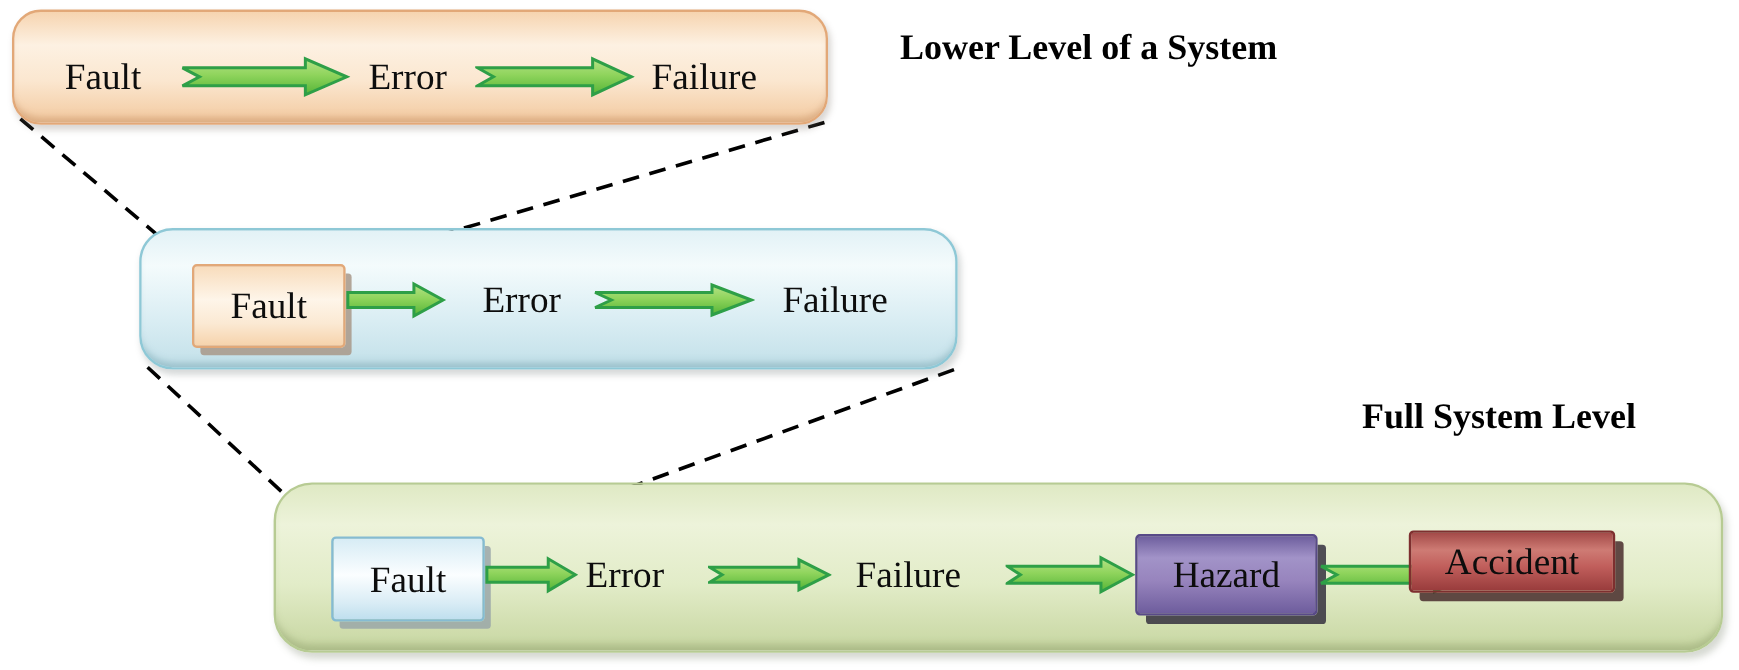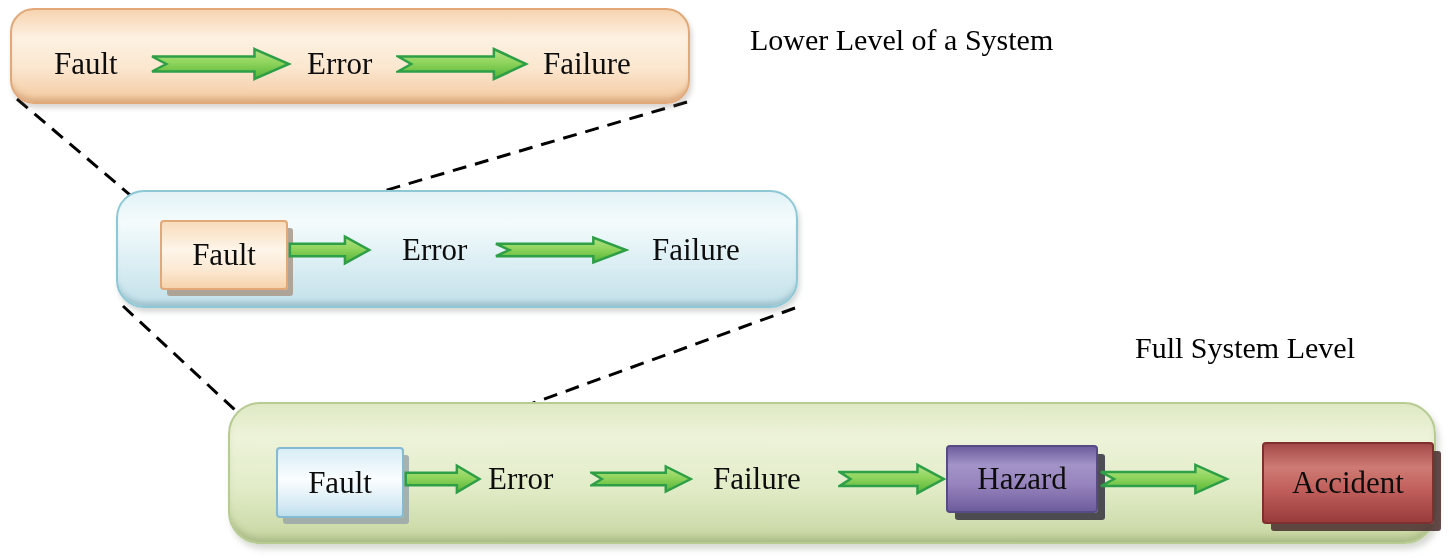--- a/index.html
+++ b/index.html
@@ -85,21 +85,21 @@
     font-size: 31px;
     line-height: 36px;
     color: #0d0d0d;
     white-space: nowrap;
   }
   
   .level-title {
     position: absolute;
     font-size: 30px;
     line-height: 36px;
-    font-weight: normal;
+    font-weight: bold;
     color: #000000;
     white-space: nowrap;
   }
   .arrow-svg { position: absolute; display: block; }
 </style>
 </head>
 <body>
 
 <svg width="0" height="0" style="position:absolute" aria-hidden="true">
   <defs>
@@ -162,18 +162,18 @@
     <span class="flow-label" style="left:483px; top:57px;">Failure</span>
     <svg class="arrow-svg" style="left:608px; top:58px; width:108px; height:34px;" viewBox="0 0 140 36" preserveAspectRatio="none">
       <polygon points="2,10.5 103,10.5 103,3 137,18 103,33 103,25.5 2,25.5 16,18" fill="url(#arrowGrad)" stroke="#2e9f47" stroke-width="2.5" vector-effect="non-scaling-stroke"></polygon>
     </svg>
     <div class="node purple-box" style="left:716px; top:41px; width:152px; height:68px;">
       <span>Hazard</span>
     </div>
     <svg class="arrow-svg" style="left:869px; top:58px; width:131px; height:34px;" viewBox="0 0 140 36" preserveAspectRatio="none">
       <polygon points="2,10.5 103,10.5 103,3 137,18 103,33 103,25.5 2,25.5 16,18" fill="url(#arrowGrad)" stroke="#2e9f47" stroke-width="2.5" vector-effect="non-scaling-stroke"></polygon>
     </svg>
-    <div class="node red-box" style="left:1032px; top:38px; width:172px; height:82px;">
+    <div class="node red-box" style="left:944px; top:38px; width:172px; height:52px;">
       <span>Accident</span>
     </div>
   </div>
 
 </div>
 
 </body></html>

